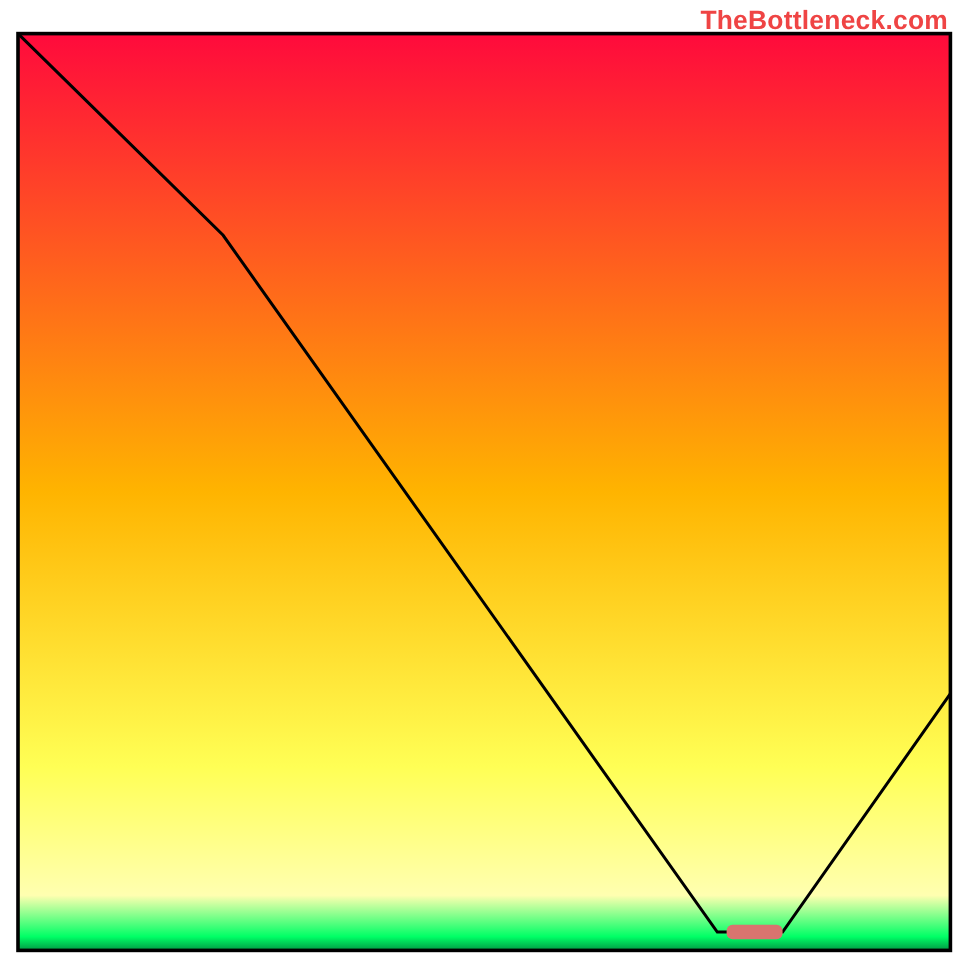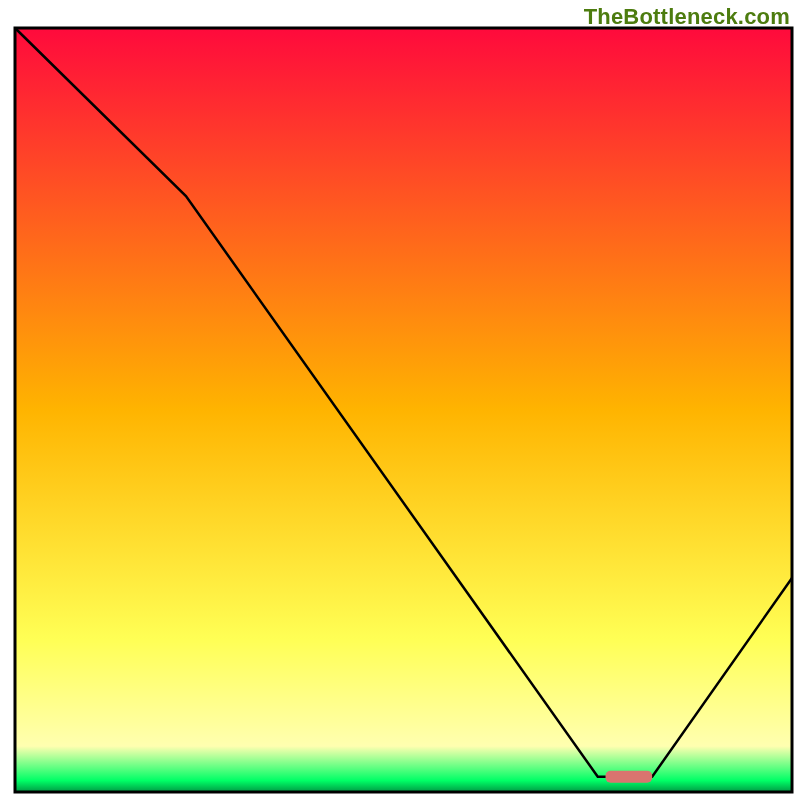--- a/index.html
+++ b/index.html
@@ -14,21 +14,21 @@
     position: relative;
     width: 800px;
     height: 800px;
   }
   .watermark {
     position: absolute;
     top: 4px;
     right: 10px;
     font-size: 22px;
     font-weight: bold;
-    color: #4d7c0f;
+    color: #ef4444;
     letter-spacing: 0.2px;
     z-index: 10;
   }
   svg {
     display: block;
   }
 </style>
 </head>
 <body>
 

